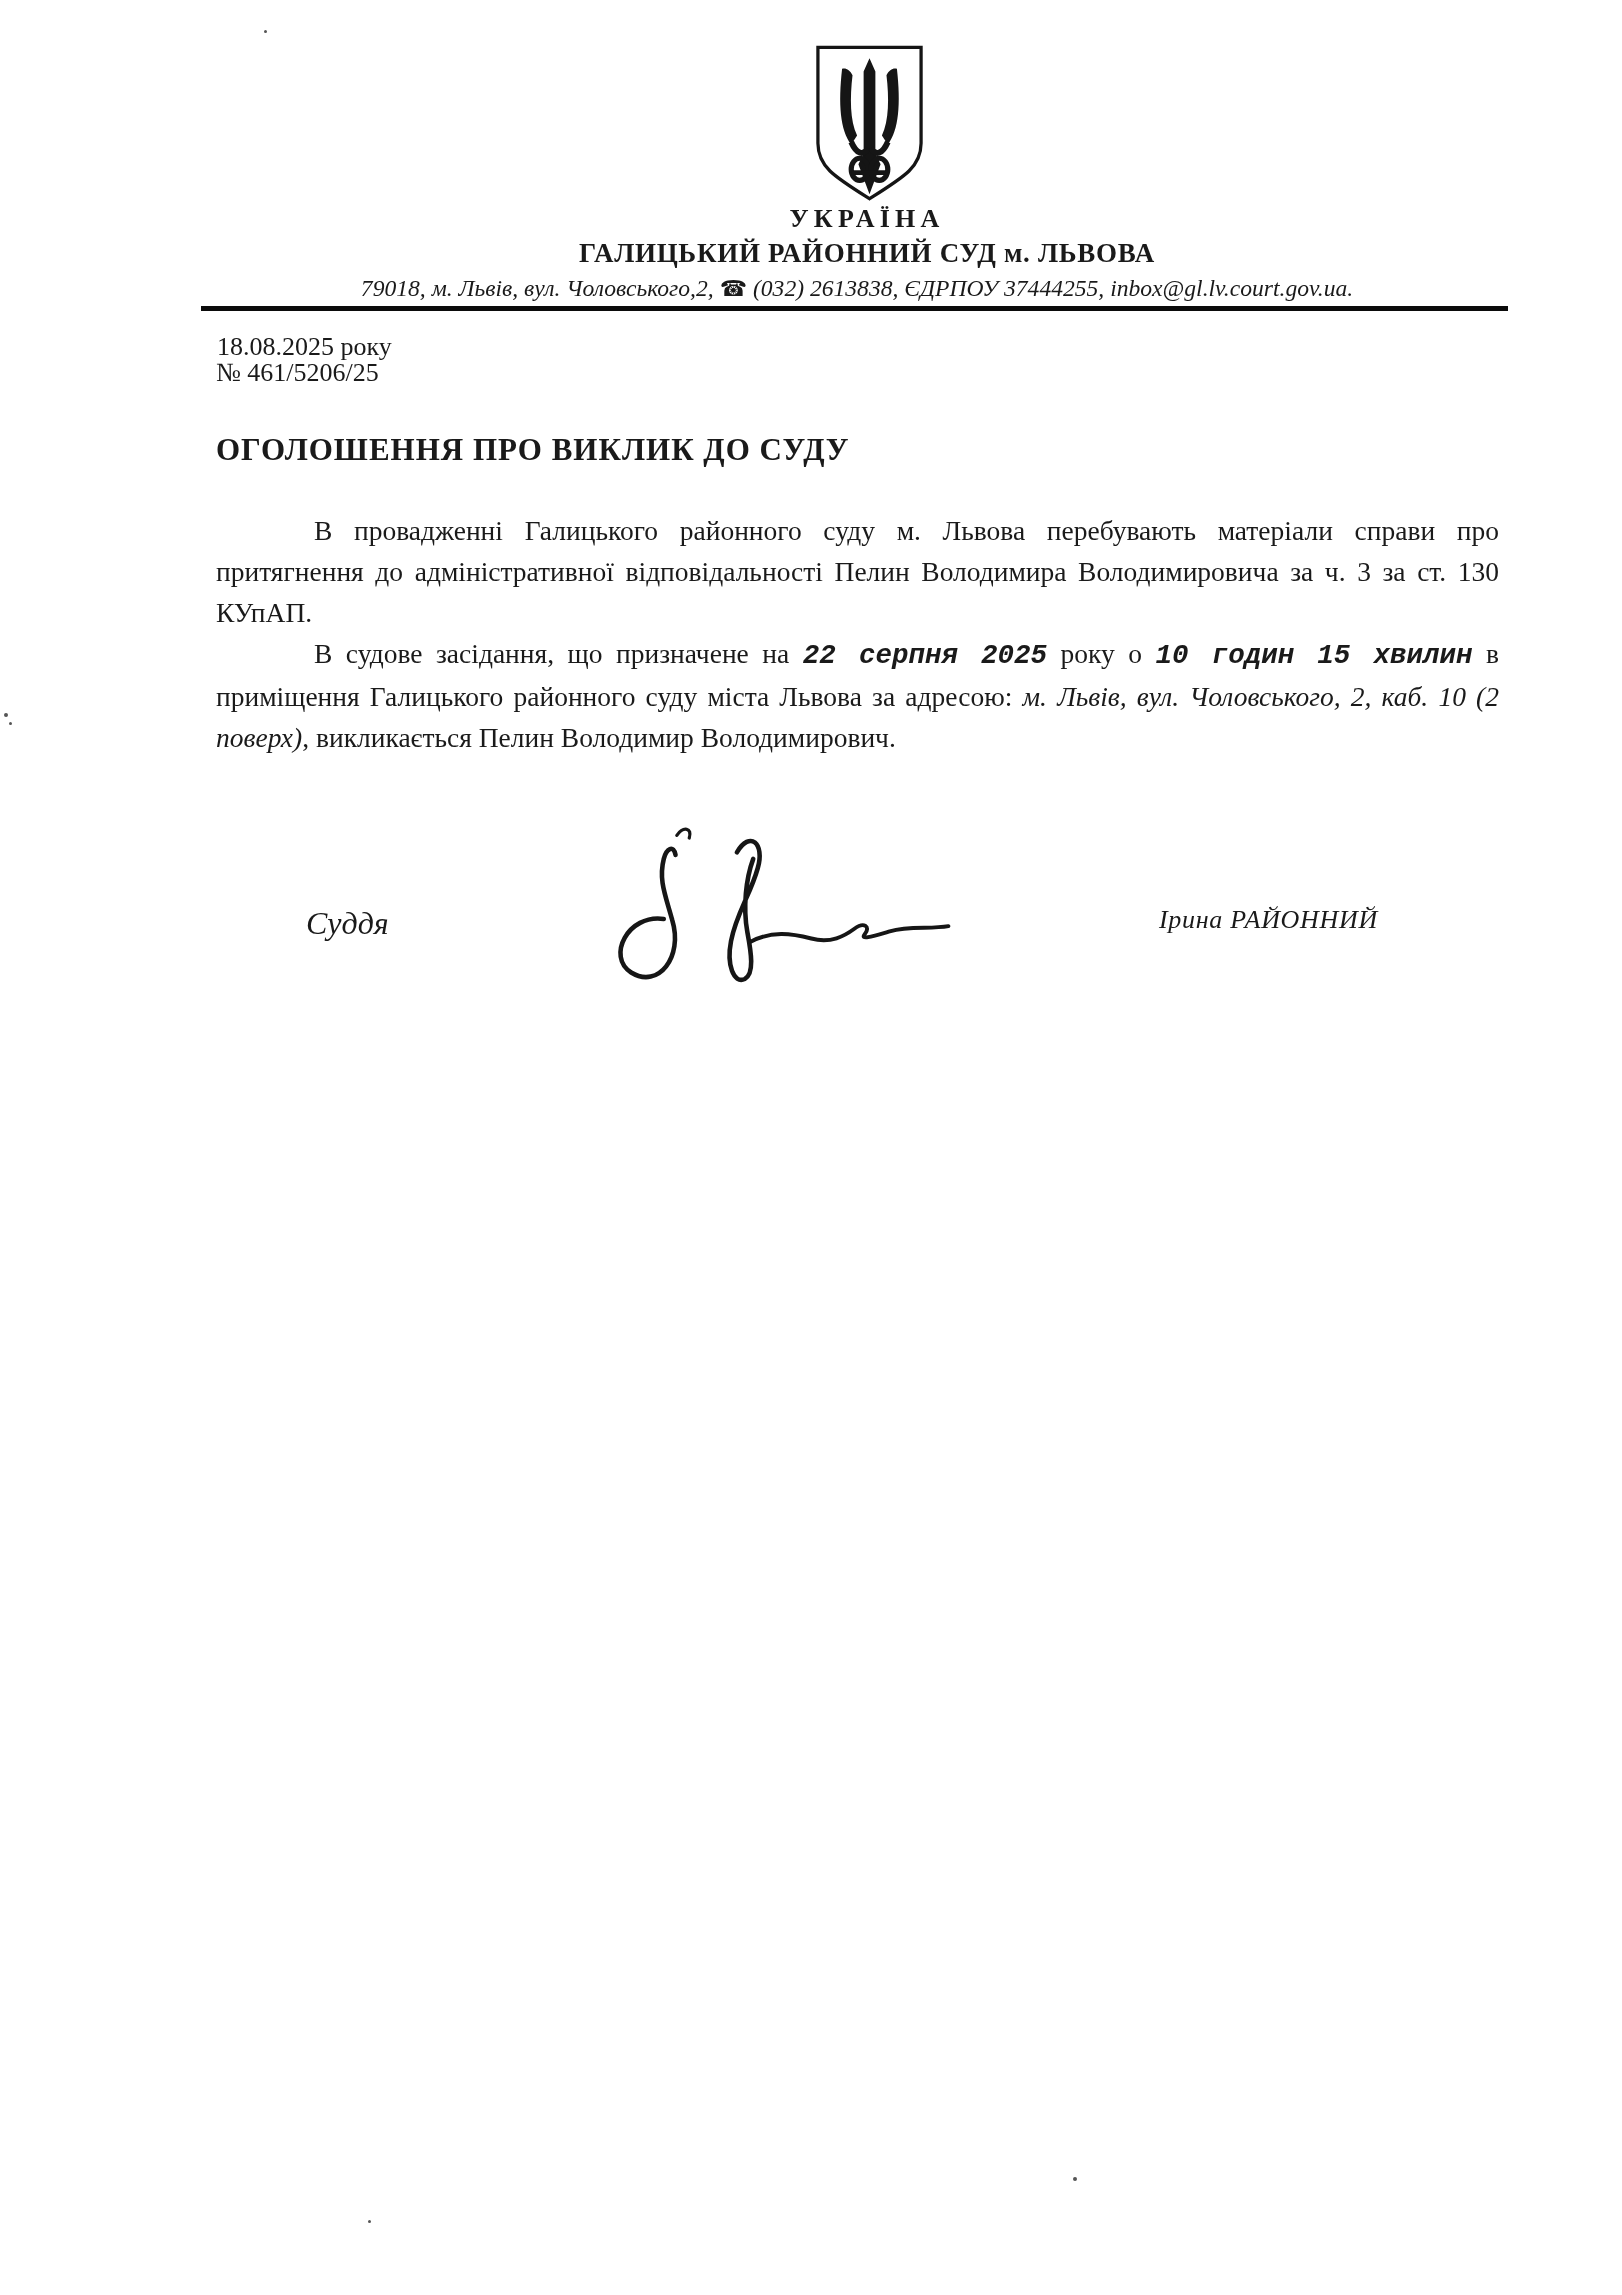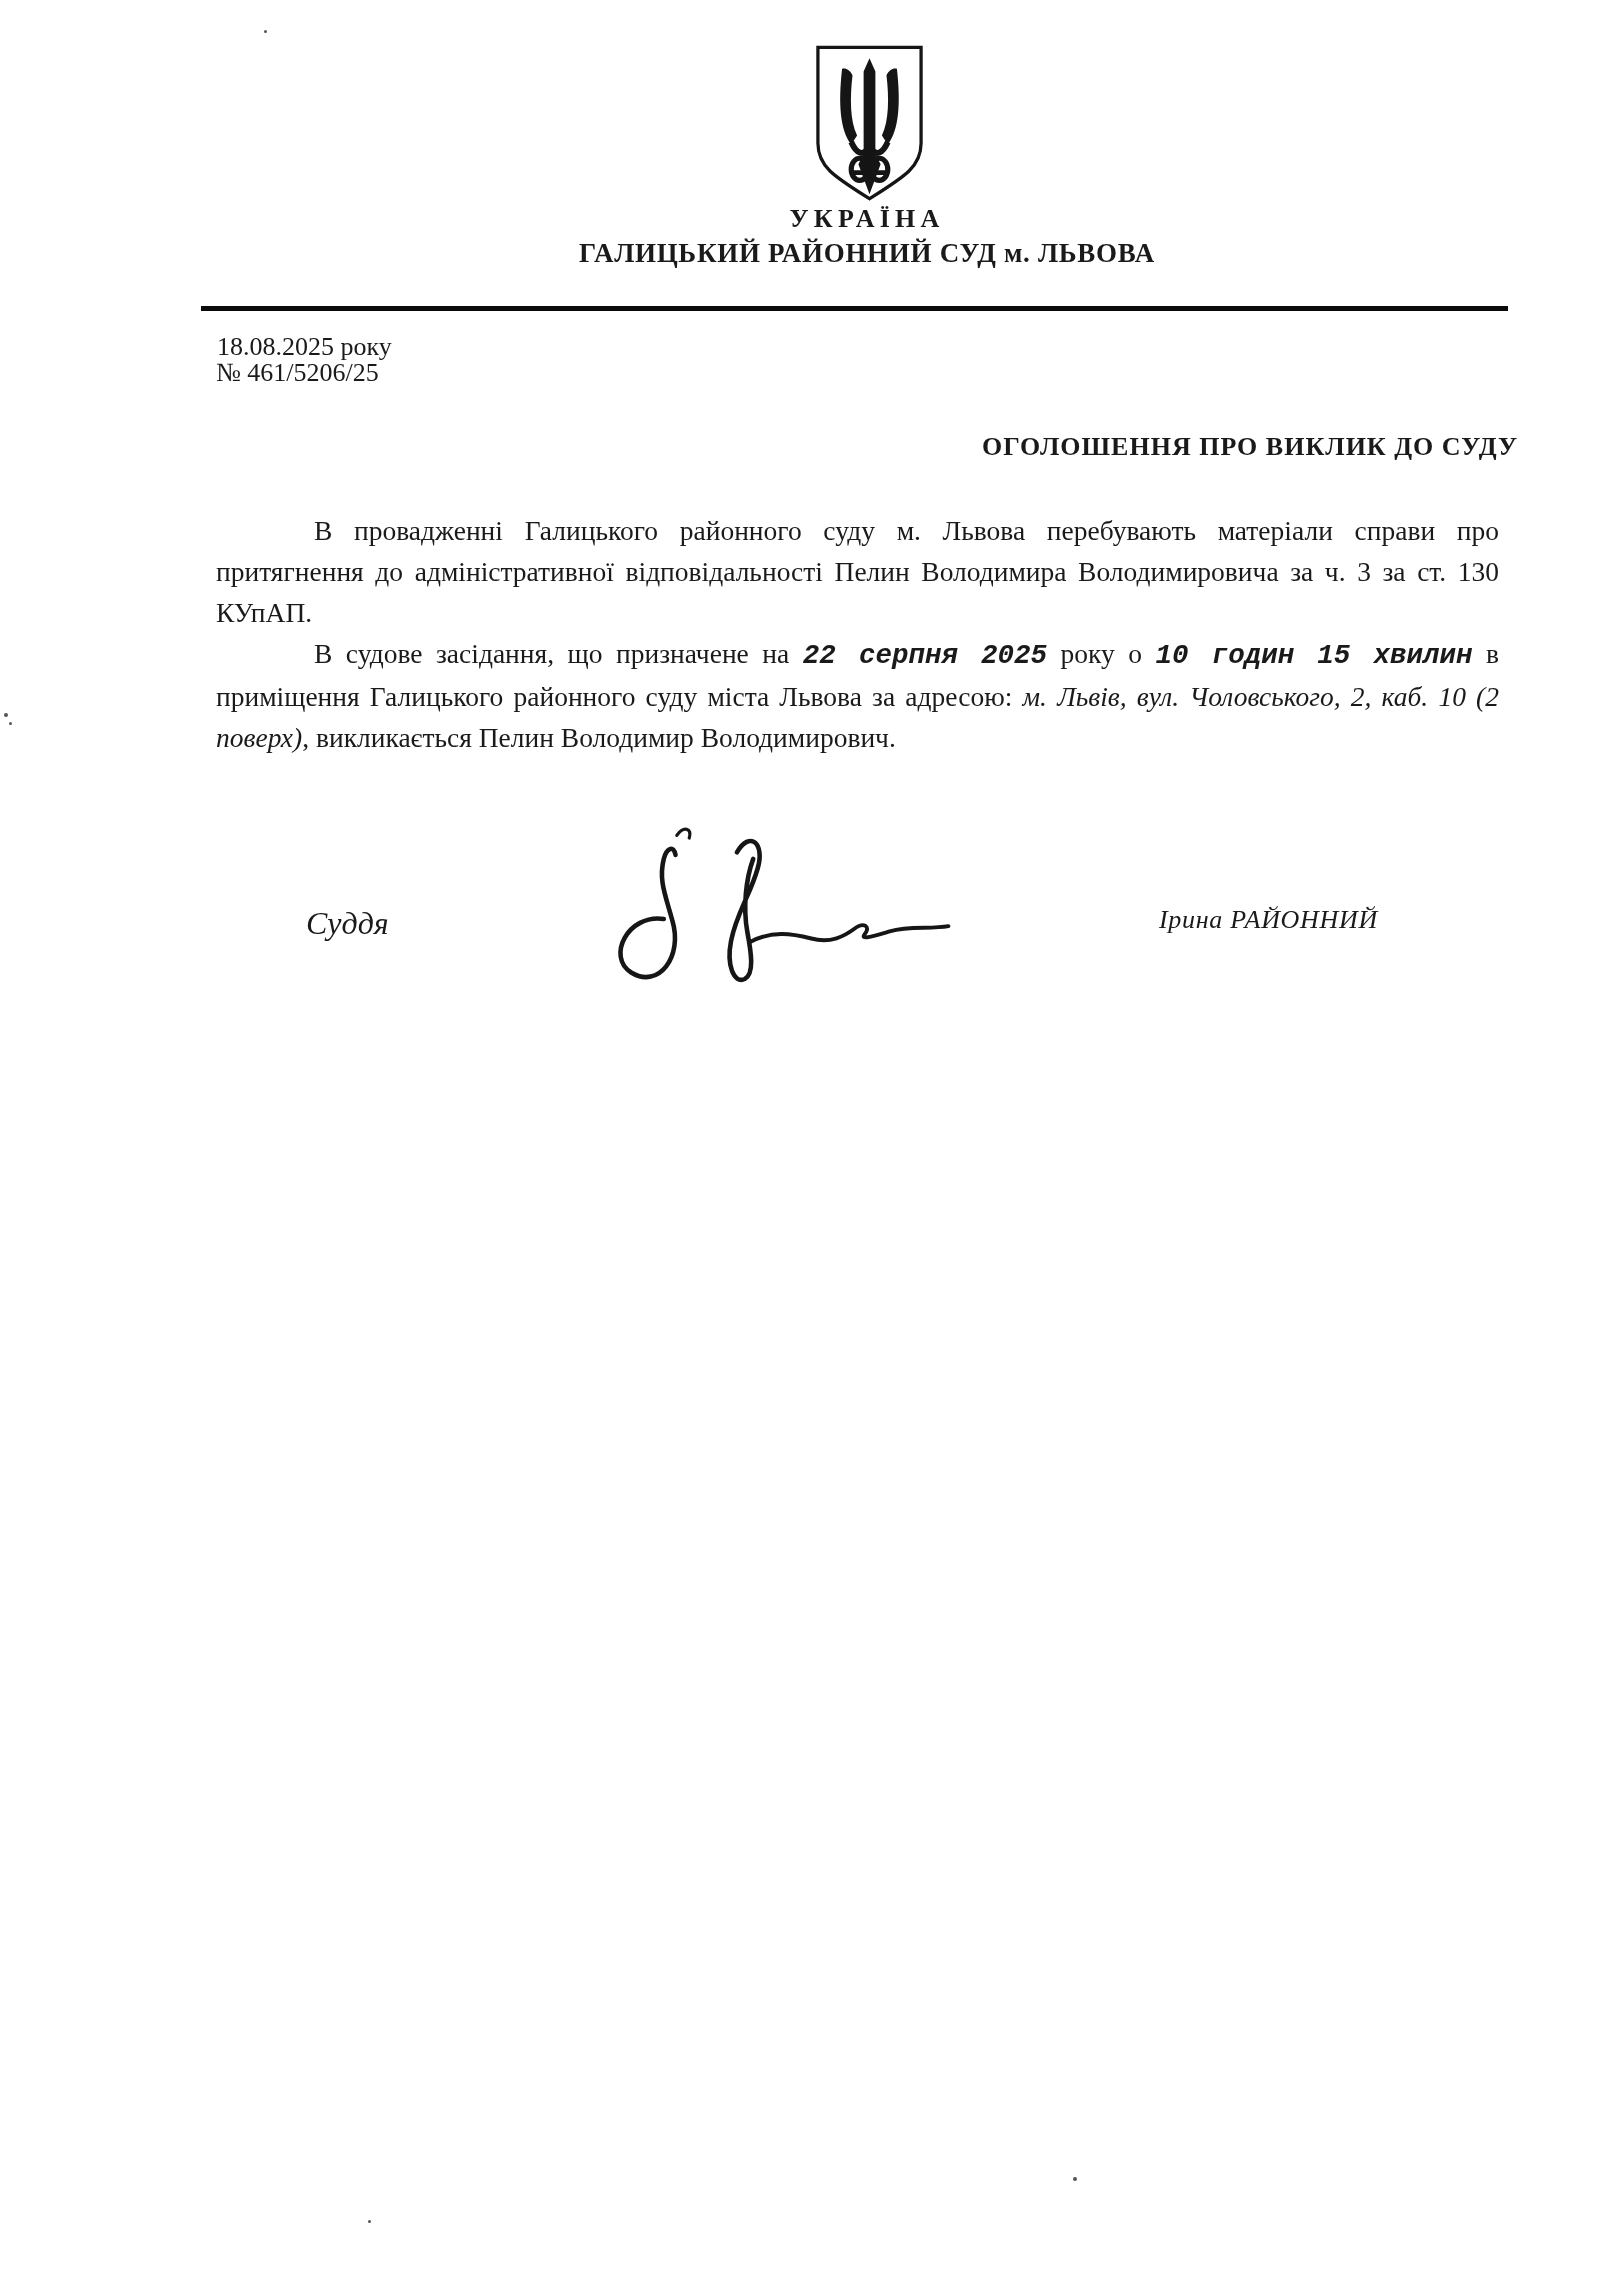--- a/index.html
+++ b/index.html
@@ -26,21 +26,21 @@
   .address{
     left:203px;top:275px;width:1308px;
     text-align:center;font-style:italic;font-size:23.6px;white-space:nowrap;
   }
   .phone-glyph{font-family:"DejaVu Sans",sans-serif;font-style:normal;font-size:22px;}
   .rule{left:201px;top:306px;width:1307px;height:4.6px;background:#0b0b0b;}
   .date-line{left:217px;top:332px;font-size:26px;}
   .case-number{left:216px;top:358px;font-size:26px;}
   .doc-title{
     left:216px;top:432px;width:1302px;
-    text-align:right;font-weight:bold;font-size:26px;letter-spacing:1px;
+    text-align:left;font-weight:bold;font-size:31px;letter-spacing:1px;
   }
   
   .body-block{
     left:216px;top:510px;width:1283px;
     font-size:27.5px;line-height:41px;text-align:justify;
   }
   .body-block p{margin:0;text-indent:98px;}
   .rn{font-weight:normal;font-style:normal;}
   .rb{font-weight:normal;}
   .ri{font-style:italic;}
@@ -79,20 +79,21 @@
         <ellipse cx="71" cy="192" rx="13" ry="17" stroke-width="8"></ellipse>
         <ellipse cx="101" cy="192" rx="13" ry="17" stroke-width="8"></ellipse>
         <path d="M58,197 H114" stroke-width="7"></path>
       </g>
     </svg>
   </div>
 
   <div class="abs court-name">ГАЛИЦЬКИЙ РАЙОННИЙ СУД м. ЛЬВОВА</div>
   <div class="abs country">УКРАЇНА</div>
 
+  <div class="abs address"><span>79018,  м. Львів,  вул. Чоловського,2, </span><span class="phone-glyph">☎</span><span> (032) 2613838,  ЄДРПОУ 37444255, inbox@gl.lv.court.gov.ua.</span></div>
 
   <div class="abs rule"></div>
 
   <div class="abs date-line">18.08.2025 року</div>
   <div class="abs case-number">№ 461/5206/25</div>
 
   <div class="abs doc-title">ОГОЛОШЕННЯ ПРО ВИКЛИК ДО СУДУ</div>
 
   <div class="abs body-block">
     <p><span class="rn">В провадженні Галицького районного суду м. Львова перебувають матеріали </span><span class="rb">справи про</span><span class="rn"> притягнення до адміністративної відповідальності </span><span class="rb">Пелин Володимира Володимировича</span><span class="rn"> за ч. 3 за ст. 130 КУпАП.</span></p>

